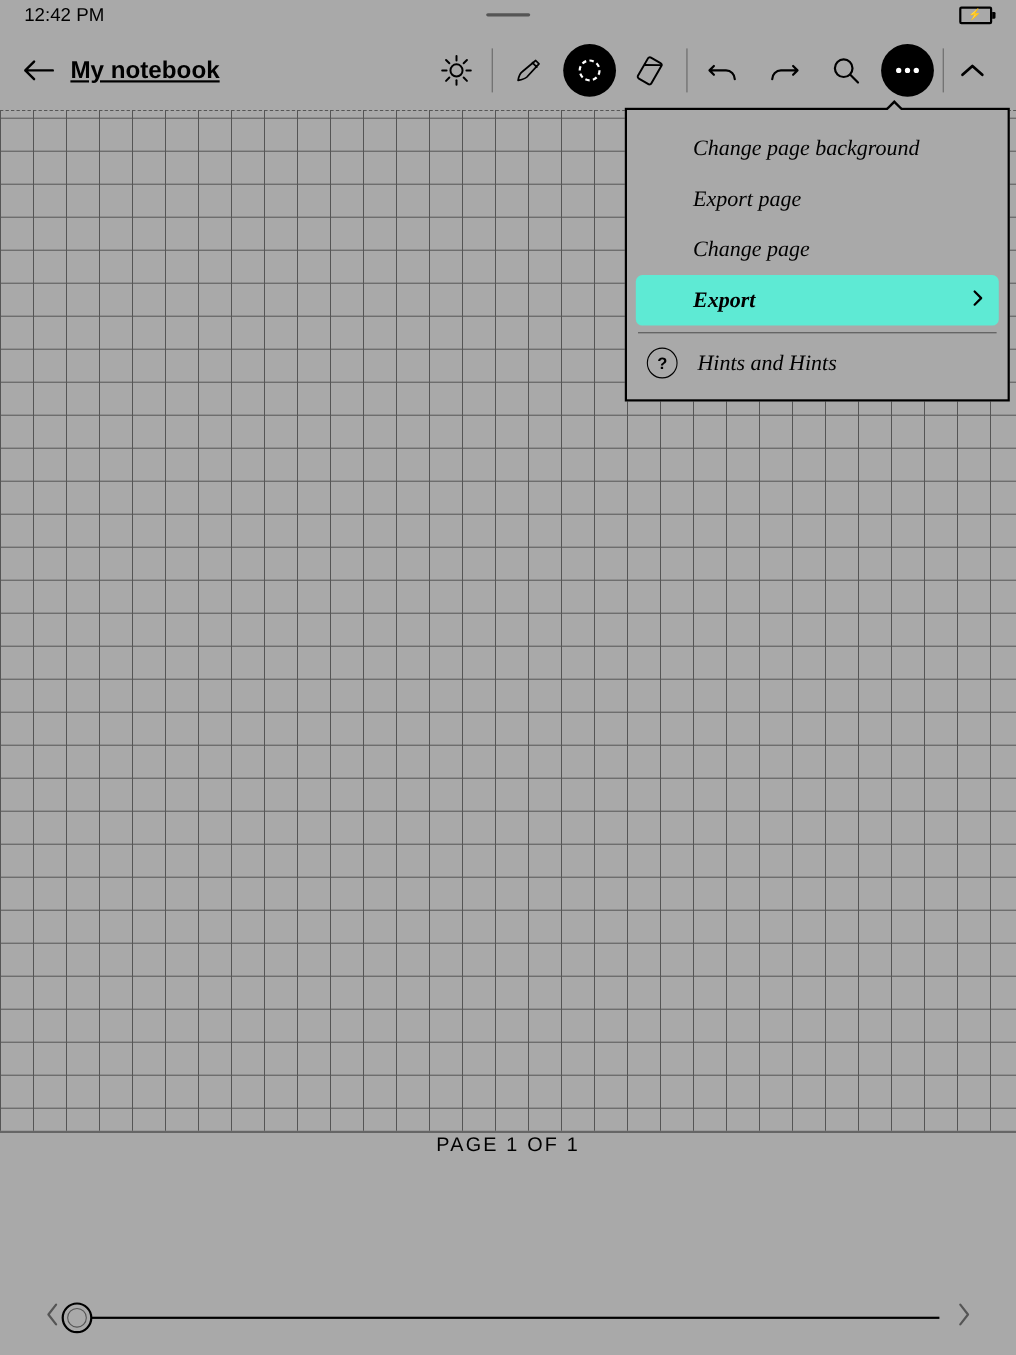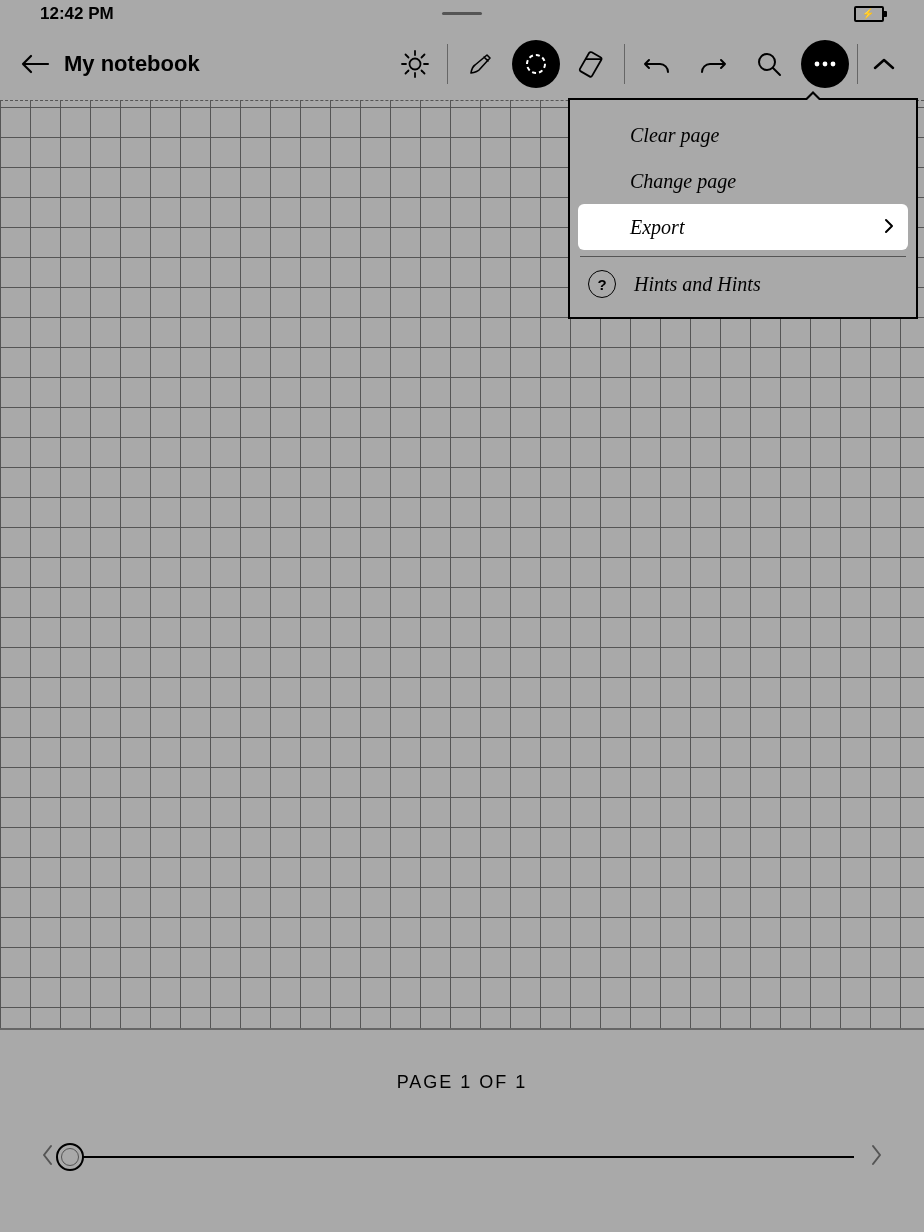--- a/index.html
+++ b/index.html
@@ -5,24 +5,24 @@
   * { box-sizing: border-box; margin: 0; padding: 0; }
   html, body { width: 924px; height: 1232px; overflow: hidden; font-family: Georgia, 'Times New Roman', serif; }
   body { background: #a9a9a9; position: relative; }
 
   
   .status-bar {
     height: 28px;
     display: flex;
     align-items: center;
     justify-content: space-between;
-    padding: 0 40px;
+    padding: 0 22px;
     font-family: Arial, Helvetica, sans-serif;
     font-size: 17px;
-    font-weight: 700;
+    font-weight: 400;
     color: #000;
     position: relative;
   }
   .status-handle {
     position: absolute;
     left: 50%;
     top: 12px;
     transform: translateX(-50%);
     width: 40px;
     height: 3px;
@@ -53,20 +53,21 @@
     font-size: 10px;
     line-height: 1;
   }
 
   
   .toolbar {
     height: 72px;
     display: flex;
     padding: 0 18px 0 20px;
     gap: 0;
+    text-decoration: underline;
   }
   .title-group {
     display: flex;
     align-items: center;
     gap: 14px;
     flex: 1;
   }
   .notebook-title {
     font-family: Arial, Helvetica, sans-serif;
     font-weight: 700;
@@ -126,21 +127,21 @@
   }
 
   
   .bottom-bar {
     position: absolute;
     left: 0; right: 0; bottom: 0;
     height: 202px;
     display: flex;
     flex-direction: column;
     align-items: center;
-    justify-content: center;
+    justify-content: space-between;
     gap: 50px;
     padding-bottom: 20px;
   }
   .page-label {
     font-family: Arial, Helvetica, sans-serif;
     font-size: 18px;
     letter-spacing: 2px;
     color: #000;
     font-weight: 500;
   }
@@ -217,21 +218,22 @@
     height: 46px;
     padding: 0 14px 0 52px;
     font-style: italic;
     font-size: 20px;
     color: #000;
     cursor: pointer;
     border-radius: 6px;
     position: relative;
   }
   .menu-item.selected {
-    background: #ffffff;
+    background: #5eead4;
+    font-weight: bold;
   }
   .menu-item .chev {
     margin-left: auto;
   }
   .menu-hr {
     height: 0;
     border: none;
     border-top: 1px solid #555;
     margin: 6px 2px 4px 2px;
   }
@@ -341,21 +343,24 @@
   </div>
 </div>
 
 <div class="canvas-wrap">
   <div class="canvas"></div>
 </div>
 
 <div class="menu">
   <div class="menu-section">
     <div class="menu-item">
-      <span>Clear page</span>
+      <span>Change page background</span>
+    </div>
+    <div class="menu-item">
+      <span>Export page</span>
     </div>
     <div class="menu-item">
       <span>Change page</span>
     </div>
     <div class="menu-item selected">
       <span>Export</span>
       <span class="chev">
         <svg width="10" height="16" viewBox="0 0 10 16">
             <path d="M2 2 L8 8 L2 14" stroke="#000" stroke-width="2" fill="none" stroke-linecap="round" stroke-linejoin="round"></path>
           </svg>

